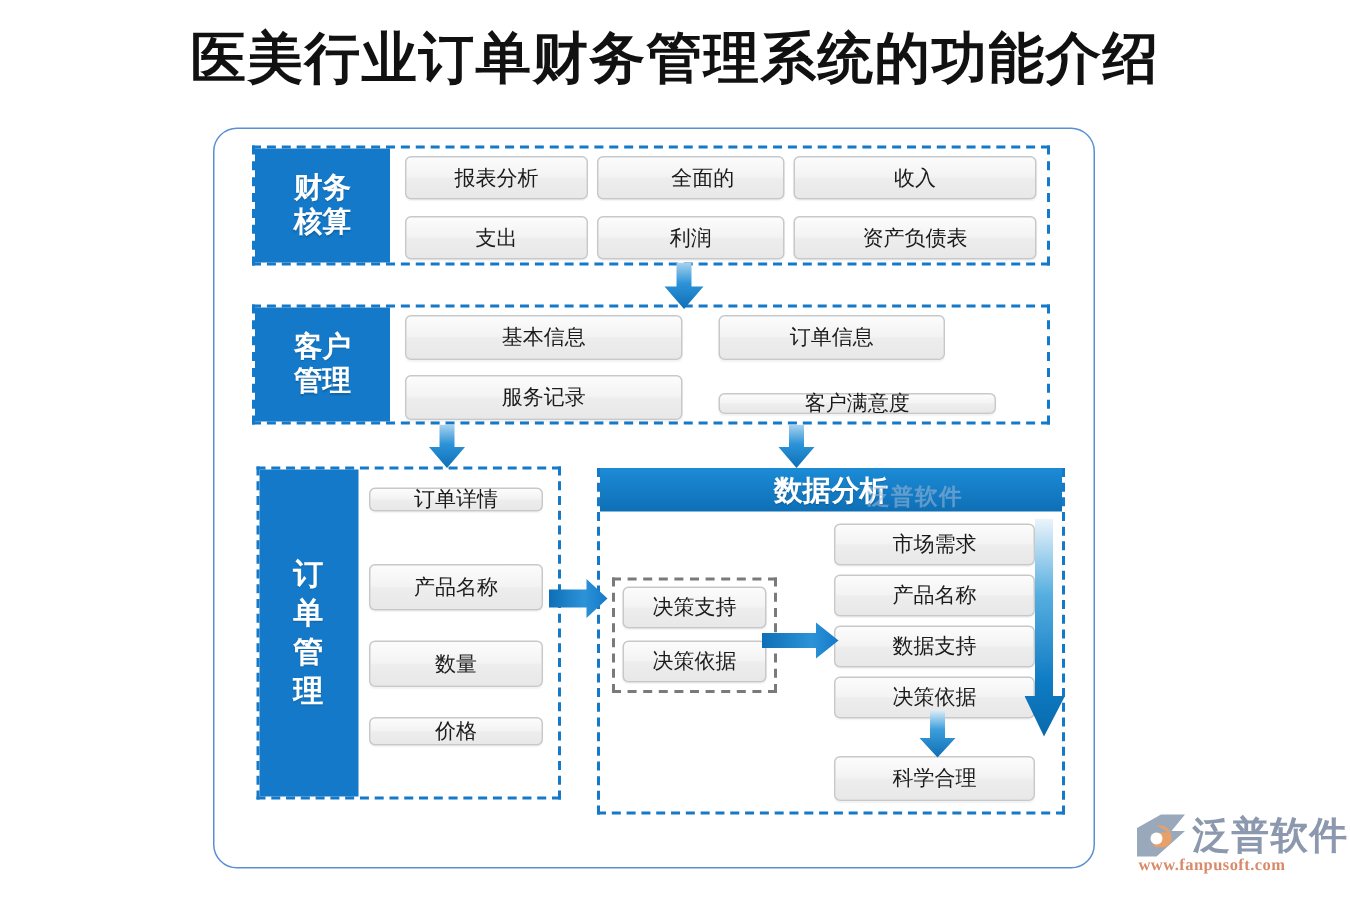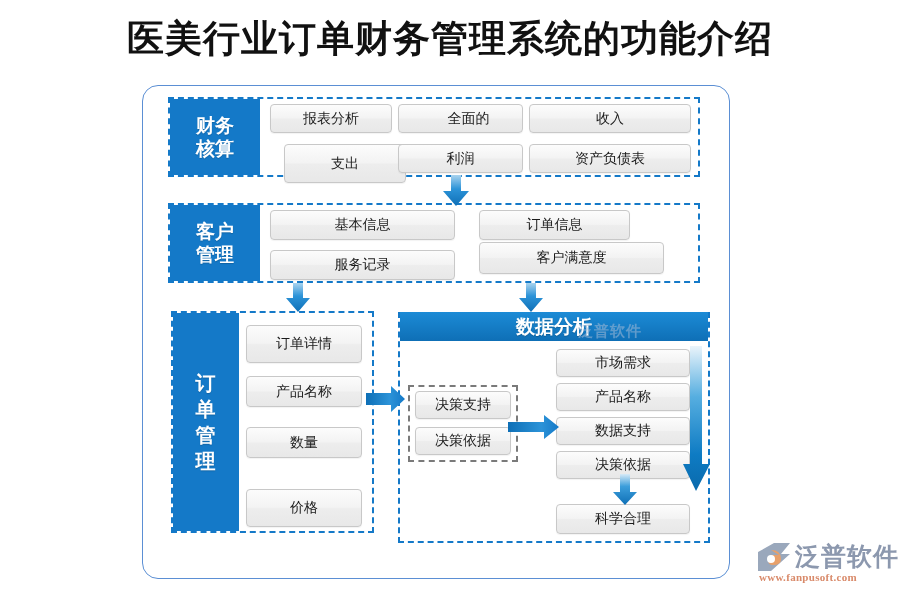--- a/index.html
+++ b/index.html
@@ -184,21 +184,21 @@
 <div class="cat-label" style="left:170px; top:99px; width:90px; height:76px;">
   <span>
     <span class="stack">财务</span>
     <span class="stack">核算</span>
   </span>
 </div>
 
 <div class="gbox" style="left:270px; top:104px; width:122px; height:29px;">报表分析</div>
 <div class="gbox" style="left:398px; top:104px; width:125px; height:29px;padding-left:16px;">全面的</div>
 <div class="gbox" style="left:529px; top:104px; width:162px; height:29px;">收入</div>
-<div class="gbox" style="left:284px; top:144px; width:122px; height:39px;">支出</div>
+<div class="gbox" style="left:270px; top:144px; width:122px; height:29px;">支出</div>
 <div class="gbox" style="left:398px; top:144px; width:125px; height:29px;">利润</div>
 <div class="gbox" style="left:529px; top:144px; width:162px; height:29px;">资产负债表</div>
 
 <div class="arrow" style="left:442px; top:175px; width:28px; height:32px;">
   <svg width="28" height="32" viewBox="0 0 28 32">
     <defs>
       <linearGradient id="gd1" x1="0" y1="0" x2="0" y2="1">
         <stop offset="0%" stop-color="#A9D3EE"></stop>
         <stop offset="45%" stop-color="#2C93D8"></stop>
         <stop offset="100%" stop-color="#0E6FB6"></stop>
@@ -213,21 +213,21 @@
 <div class="cat-label" style="left:170px; top:205px; width:90px; height:76px;">
   <span>
     <span class="stack">客户</span>
     <span class="stack">管理</span>
   </span>
 </div>
 
 <div class="gbox" style="left:270px; top:210px; width:185px; height:30px;">基本信息</div>
 <div class="gbox" style="left:479px; top:210px; width:151px; height:30px;">订单信息</div>
 <div class="gbox" style="left:270px; top:250px; width:185px; height:30px;">服务记录</div>
-<div class="gbox" style="left:479px; top:242px; width:185px; height:32px;">客户满意度</div>
+<div class="gbox" style="left:479px; top:262px; width:185px; height:14px;">客户满意度</div>
 
 <div class="arrow" style="left:285px; top:283px; width:26px; height:30px;">
   <svg width="26" height="30" viewBox="0 0 26 30">
     <defs>
       <linearGradient id="gd2" x1="0" y1="0" x2="0" y2="1">
         <stop offset="0%" stop-color="#A9D3EE"></stop>
         <stop offset="45%" stop-color="#2C93D8"></stop>
         <stop offset="100%" stop-color="#0E6FB6"></stop>
       </linearGradient>
     </defs>
@@ -245,24 +245,24 @@
 
 <div class="cat-label vertical" style="left:173px; top:313px; width:66px; height:218px;">
   <span>
     <span class="stack">订</span>
     <span class="stack">单</span>
     <span class="stack">管</span>
     <span class="stack">理</span>
   </span>
 </div>
 
-<div class="gbox" style="left:246px; top:325px; width:116px; height:38px;">订单详情</div>
+<div class="gbox" style="left:246px; top:325px; width:116px; height:16px;">订单详情</div>
 <div class="gbox" style="left:246px; top:376px; width:116px; height:31px;">产品名称</div>
 <div class="gbox" style="left:246px; top:427px; width:116px; height:31px;">数量</div>
-<div class="gbox" style="left:246px; top:489px; width:116px; height:38px;text-align:right;">价格</div>
+<div class="gbox" style="left:246px; top:478px; width:116px; height:19px;text-align:right;">价格</div>
 
 <div class="arrow" style="left:366px; top:385px; width:40px; height:28px;">
   <svg width="40" height="28" viewBox="0 0 40 28">
     <defs>
       <linearGradient id="gr1" x1="0" y1="0" x2="1" y2="0">
         <stop offset="0%" stop-color="#0E6FB6"></stop>
         <stop offset="60%" stop-color="#2C93D8"></stop>
         <stop offset="100%" stop-color="#1479C8"></stop>
       </linearGradient>
     </defs>

